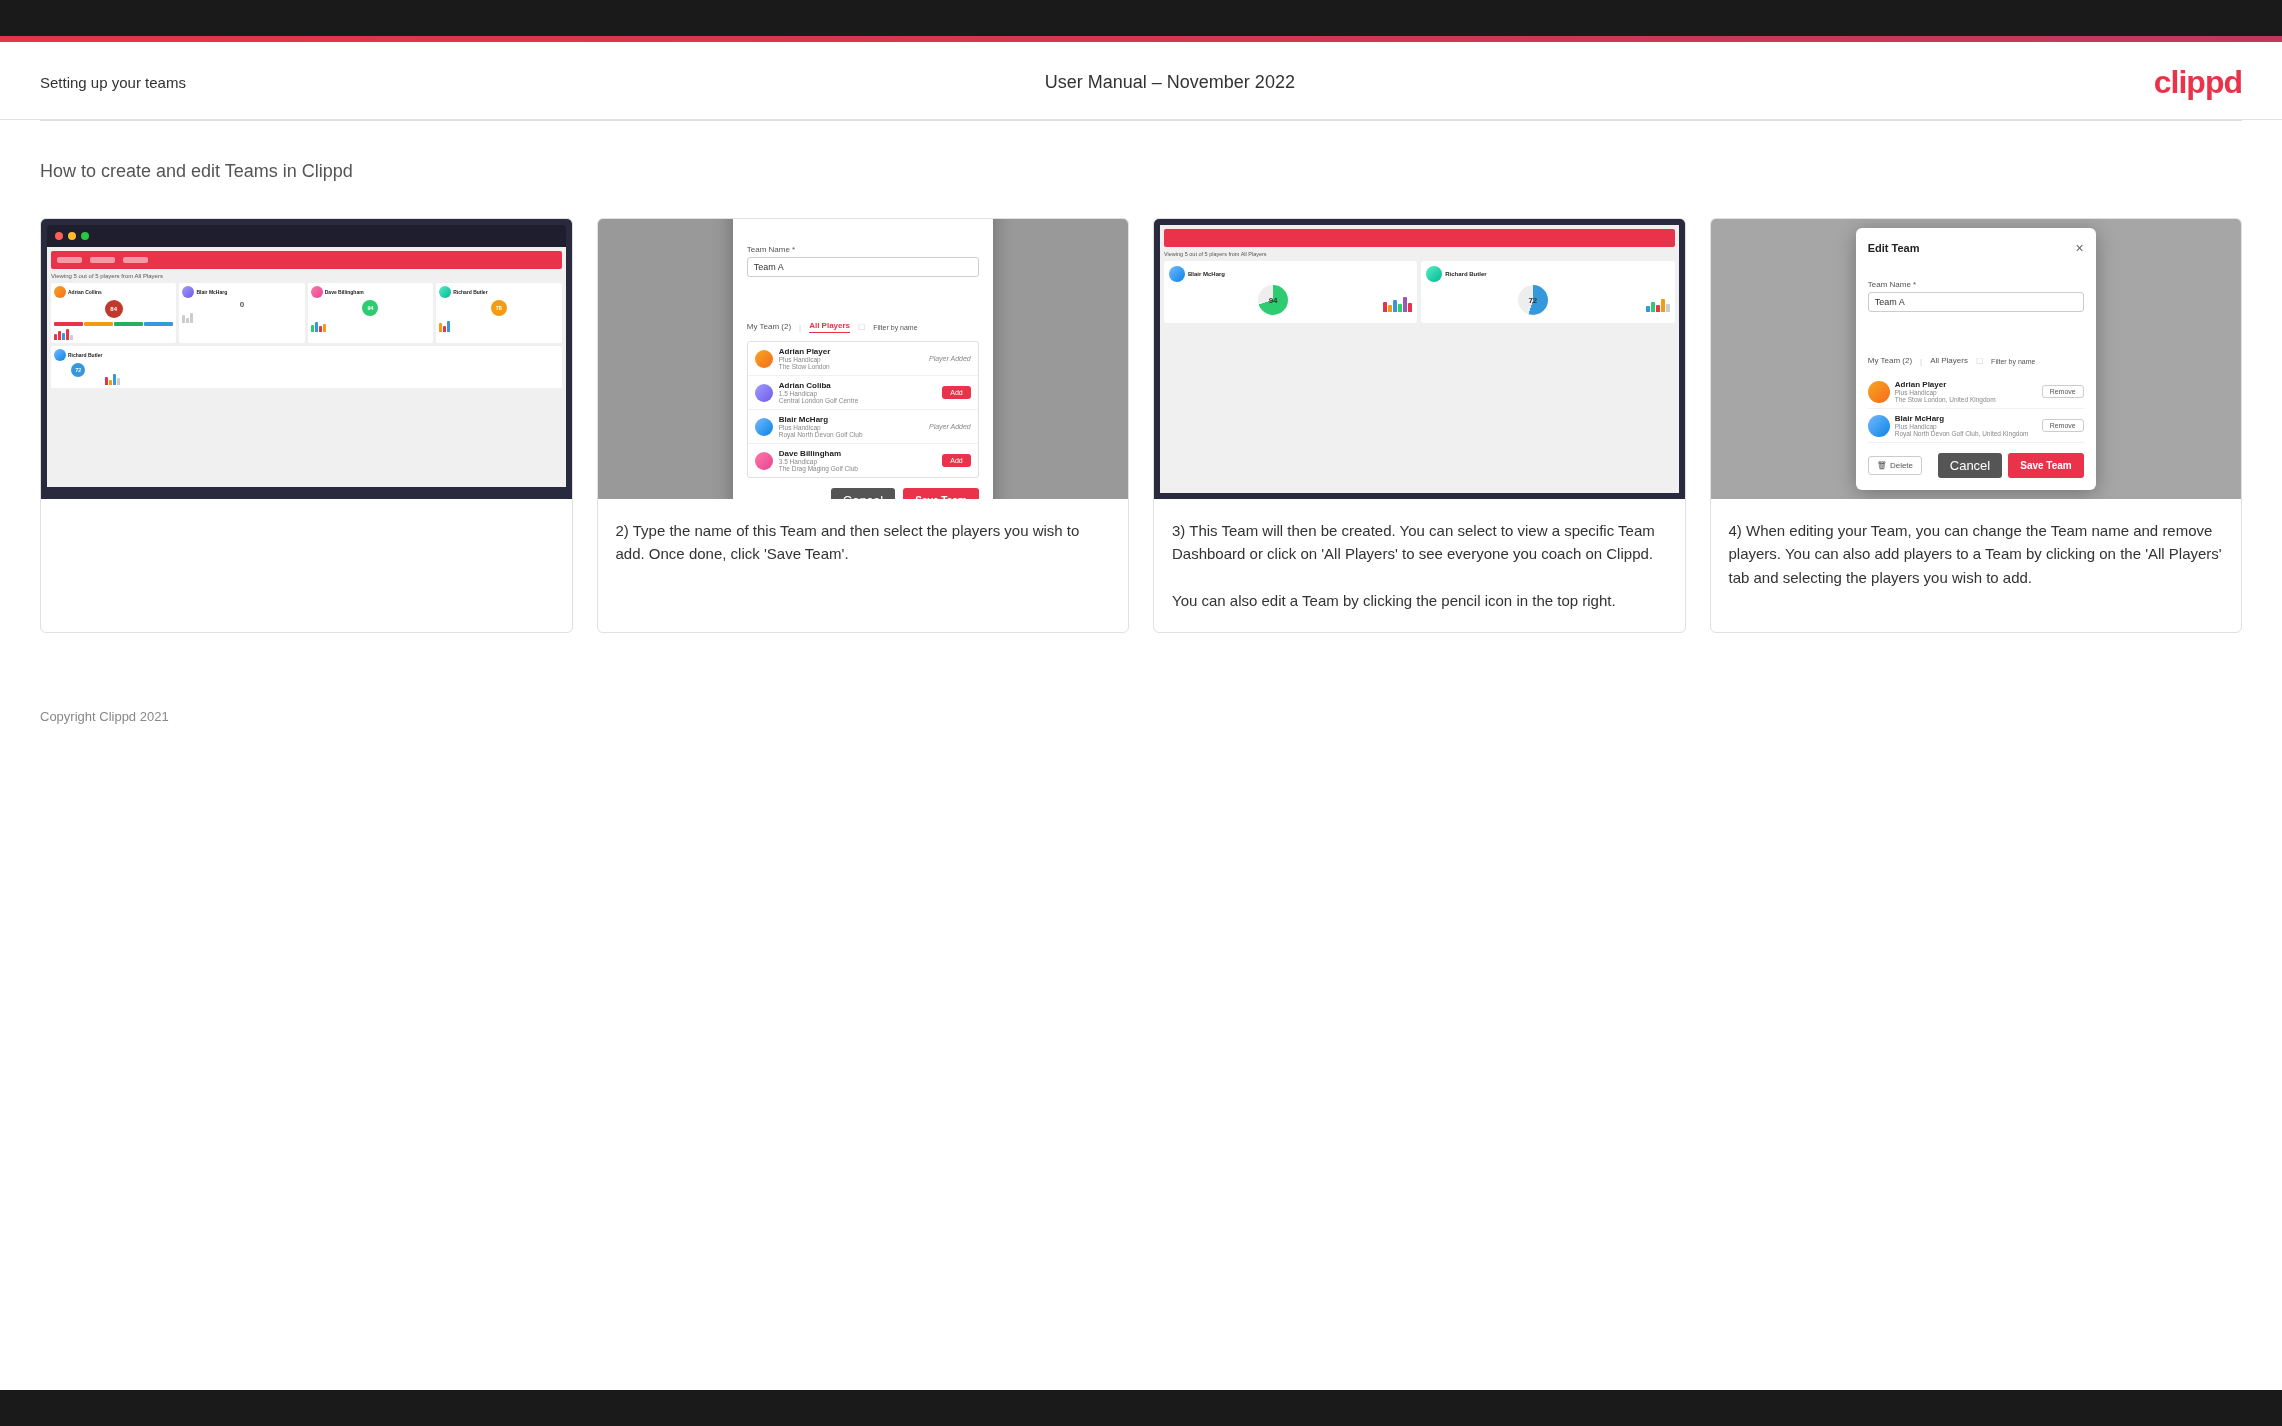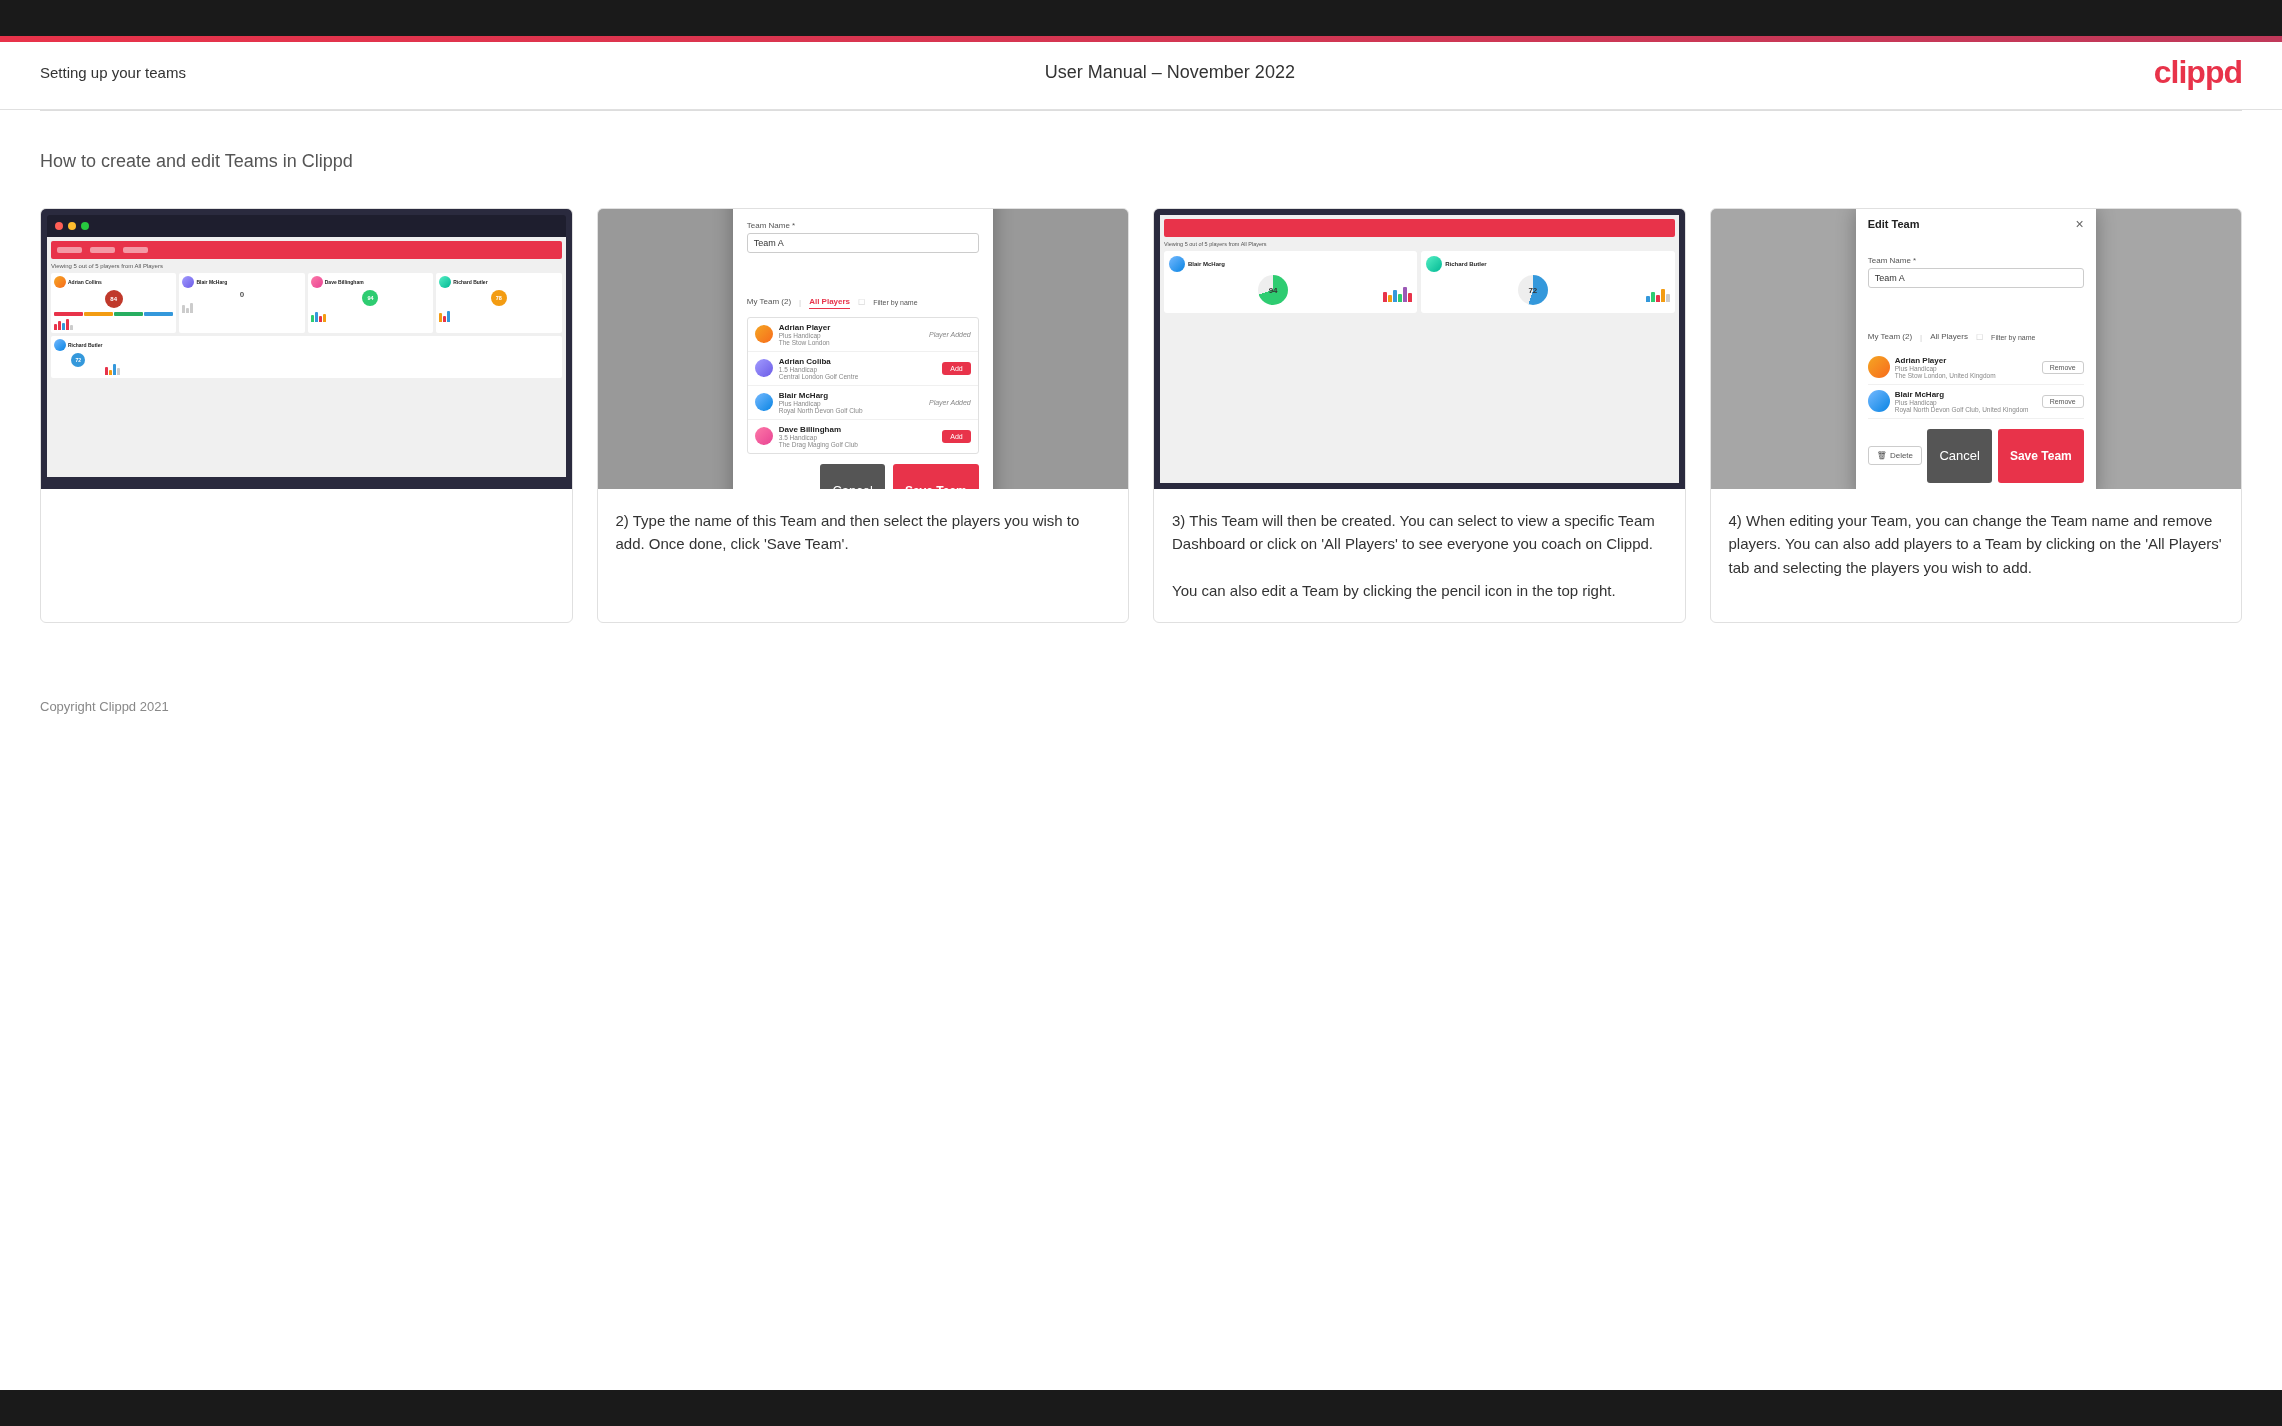--- a/index.html
+++ b/index.html
@@ -22,21 +22,21 @@
       background: linear-gradient(to right, #e8334a, #c0395a);
       height: 6px;
       width: 100%;
     }
 
     
     .header {
       display: flex;
       align-items: center;
       justify-content: space-between;
-      padding: 12px 40px 18px 40px;
+      padding: 22px 40px 18px 40px;
       border-bottom: 1px solid #e0e0e0;
     }
 
     .header-left {
       font-size: 15px;
       color: #333;
     }
 
     .header-center {
       font-size: 18px;
@@ -410,22 +410,22 @@
       padding: 5px 12px;
       font-size: 13px;
       cursor: pointer;
     }
 
     .btn-save {
       background: #e8334a;
       color: #fff;
       border: none;
       border-radius: 3px;
-      padding: 20px 12px;
-      font-size: 12px;
+      padding: 7px 12px;
+      font-size: 10px;
       font-weight: 600;
       cursor: pointer;
     }
 
     
     .ss3 {
       background: #2a2a3e;
       padding: 6px;
     }
 

